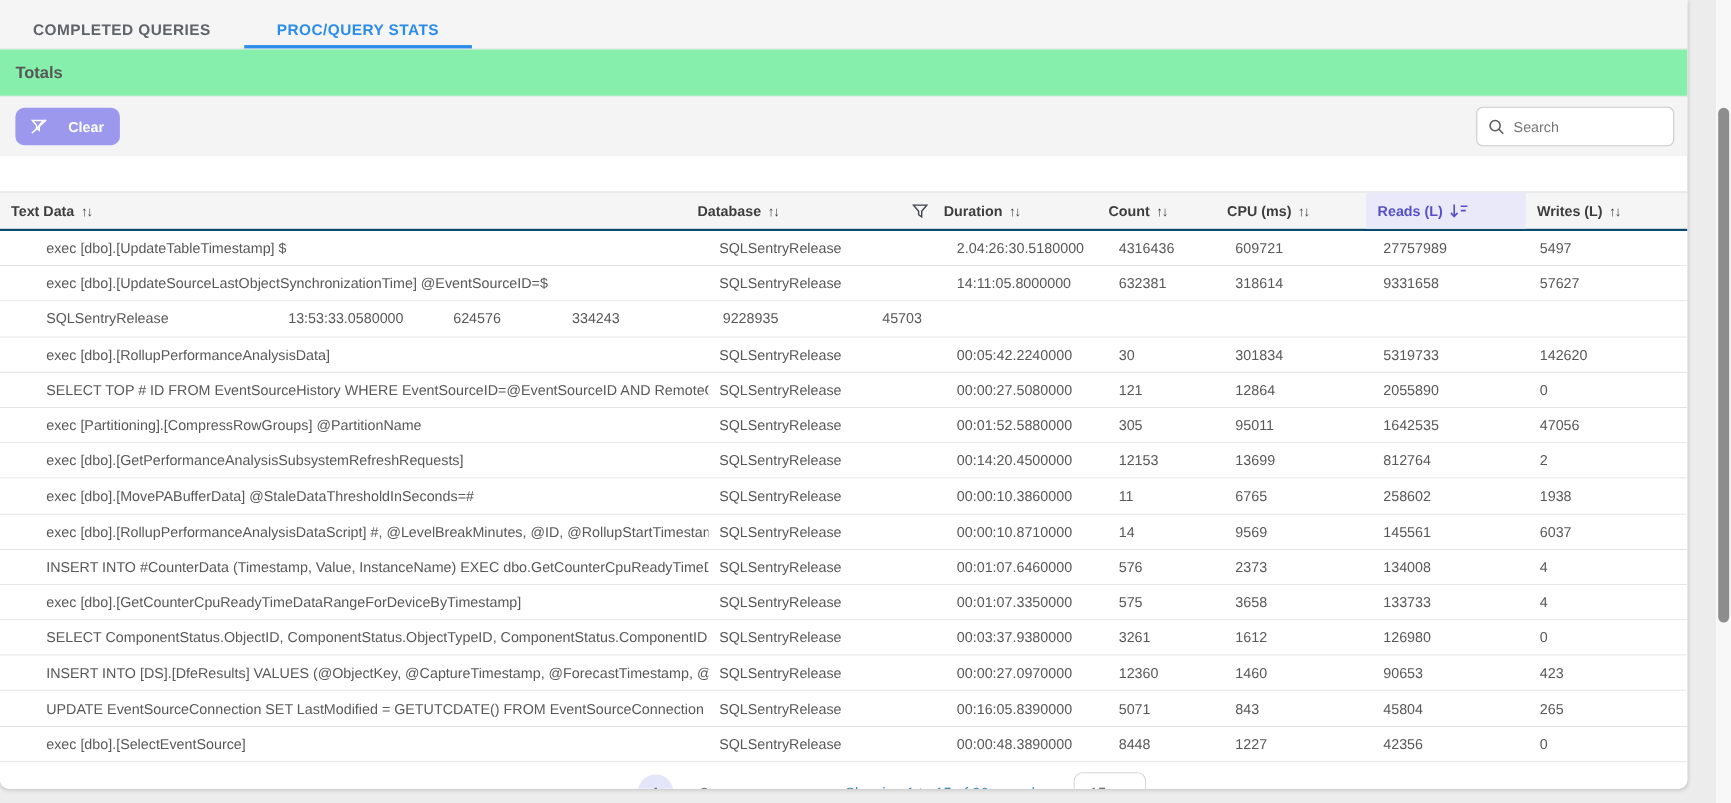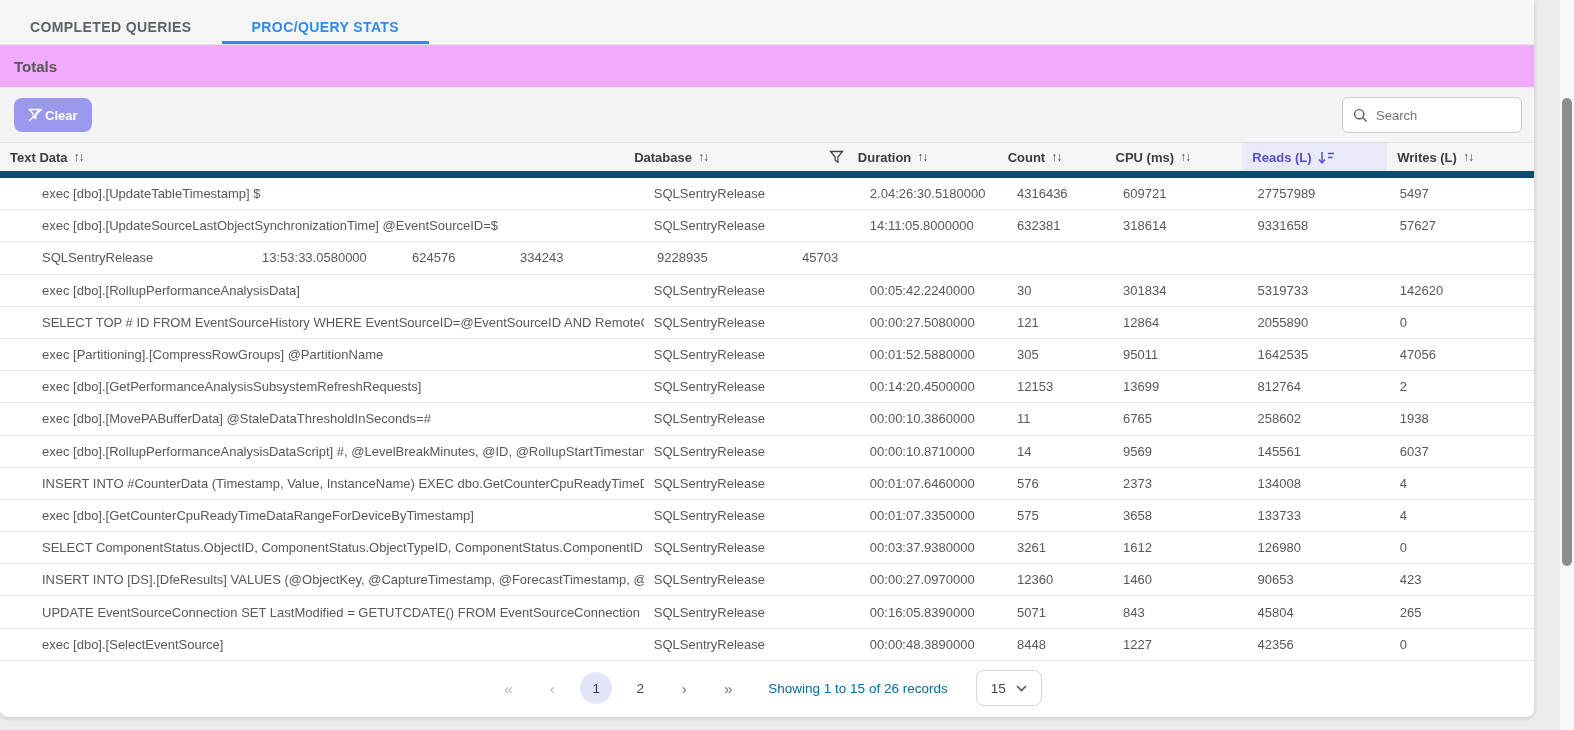--- a/index.html
+++ b/index.html
@@ -8,37 +8,37 @@
   .card { position:absolute; left:0; top:0; width:1534px; height:717px; background:#fff;
           border-radius:0 0 8px 8px; box-shadow:0 1px 4px rgba(0,0,0,.18); overflow:hidden; }
 
   
   .tabbar { height:45px; background:#f5f5f6; border-bottom:1px solid #e2e2e2; display:flex; align-items:stretch; }
   .tab { display:flex; align-items:center; padding:0 30px; font-size:14px; font-weight:700;
          letter-spacing:.4px; color:#5f6368; cursor:pointer; border-bottom:3px solid transparent;margin-top:13px; }
   .tab.active { color:#2b8ceb; border-bottom-color:#2b8ceb; }
 
   
-  .title-row { height:43px; background:#f0abfc; border-bottom:1px solid #e8e8e8; display:flex; align-items:center; padding:0 14px; }
+  .title-row { height:43px; background:#86efac; border-bottom:1px solid #e8e8e8; display:flex; align-items:center; padding:0 14px; }
   .title-row h2 { font-size:15px; font-weight:700; color:#575757; }
 
   
   .toolbar { height:54px; background:#f4f4f5; display:flex; align-items:center; padding:0 12px 0 14px; }
-  .clear-btn { display:flex; align-items:center; gap:2px; background:#9b98ed; color:#fff; border:none;
+  .clear-btn { display:flex; align-items:center; gap:19px; background:#9b98ed; color:#fff; border:none;
                border-radius:8px; height:34px; padding:0 14px; font-size:13px; font-weight:700; cursor:pointer;
                font-family:"Liberation Sans", sans-serif; }
   .search-box { margin-left:auto; width:180px; height:36px; background:#fff; border:1px solid #c9c9c9;
                 border-radius:6px; display:flex; align-items:center; padding:0 10px; gap:8px; }
   .search-box input { border:none; outline:none; flex:1; font-size:13px; color:#444; min-width:0;
                       font-family:"Liberation Sans", sans-serif; background:transparent; }
   .search-box input::placeholder { color:#757575; }
 
   
-  .grid-header { height:36px; background:#f5f5f6; border-top:1px solid #e0e0e0; border-bottom:7px solid #0c4a6e;
-                 display:flex; align-items:stretch; }
+  .grid-header { height:36px; background:#f5f5f6; border-top:1px solid #e0e0e0; border-bottom:2px solid #0c4a6e;
+                 display:flex; align-items:stretch;margin-top:32px; }
   .hcell { display:flex; align-items:center; gap:6px; padding:0 10px; font-size:13px; font-weight:700;
            color:#3d3d3d; cursor:pointer; white-space:nowrap; overflow:hidden; }
   .hcell.sorted { background:#e9e9f9; color:#574fc9; }
   .sort-icon { font-size:12px; letter-spacing:-1px; color:#3d3d3d; font-weight:400; }
   .funnel { margin-left:auto; margin-right:4px; display:flex; align-items:center; cursor:pointer; }
 
   .c-text   { width:625px; }
   .c-db     { width:180px; }
   .c-dur    { width:190px; }
   .c-count  { width:108px; }

